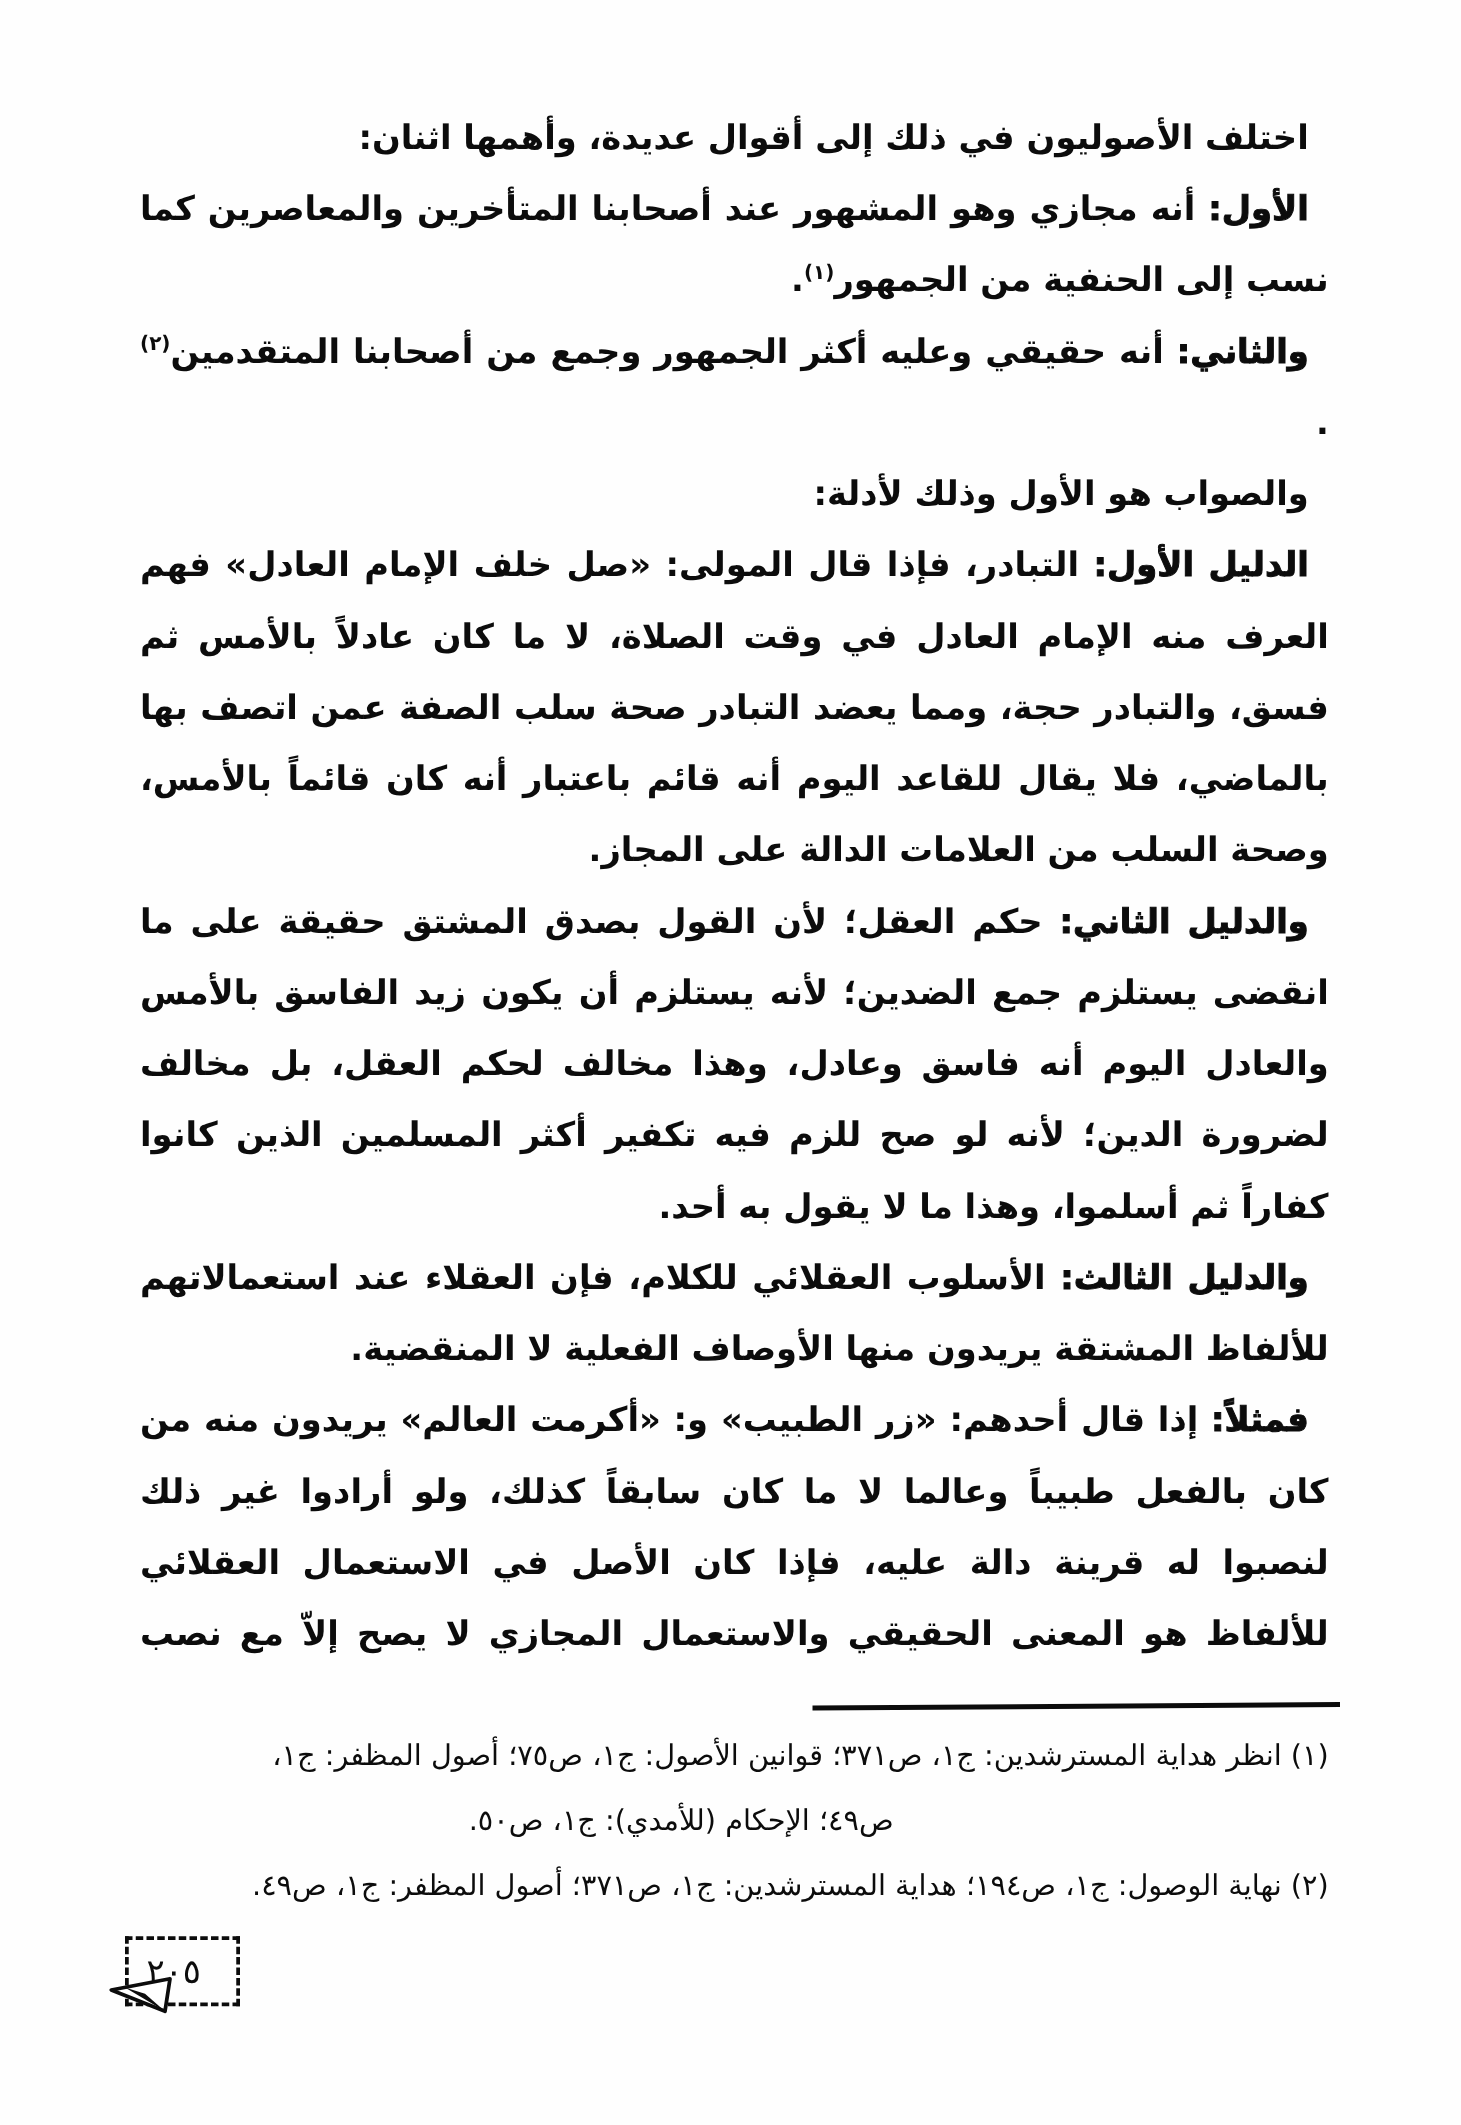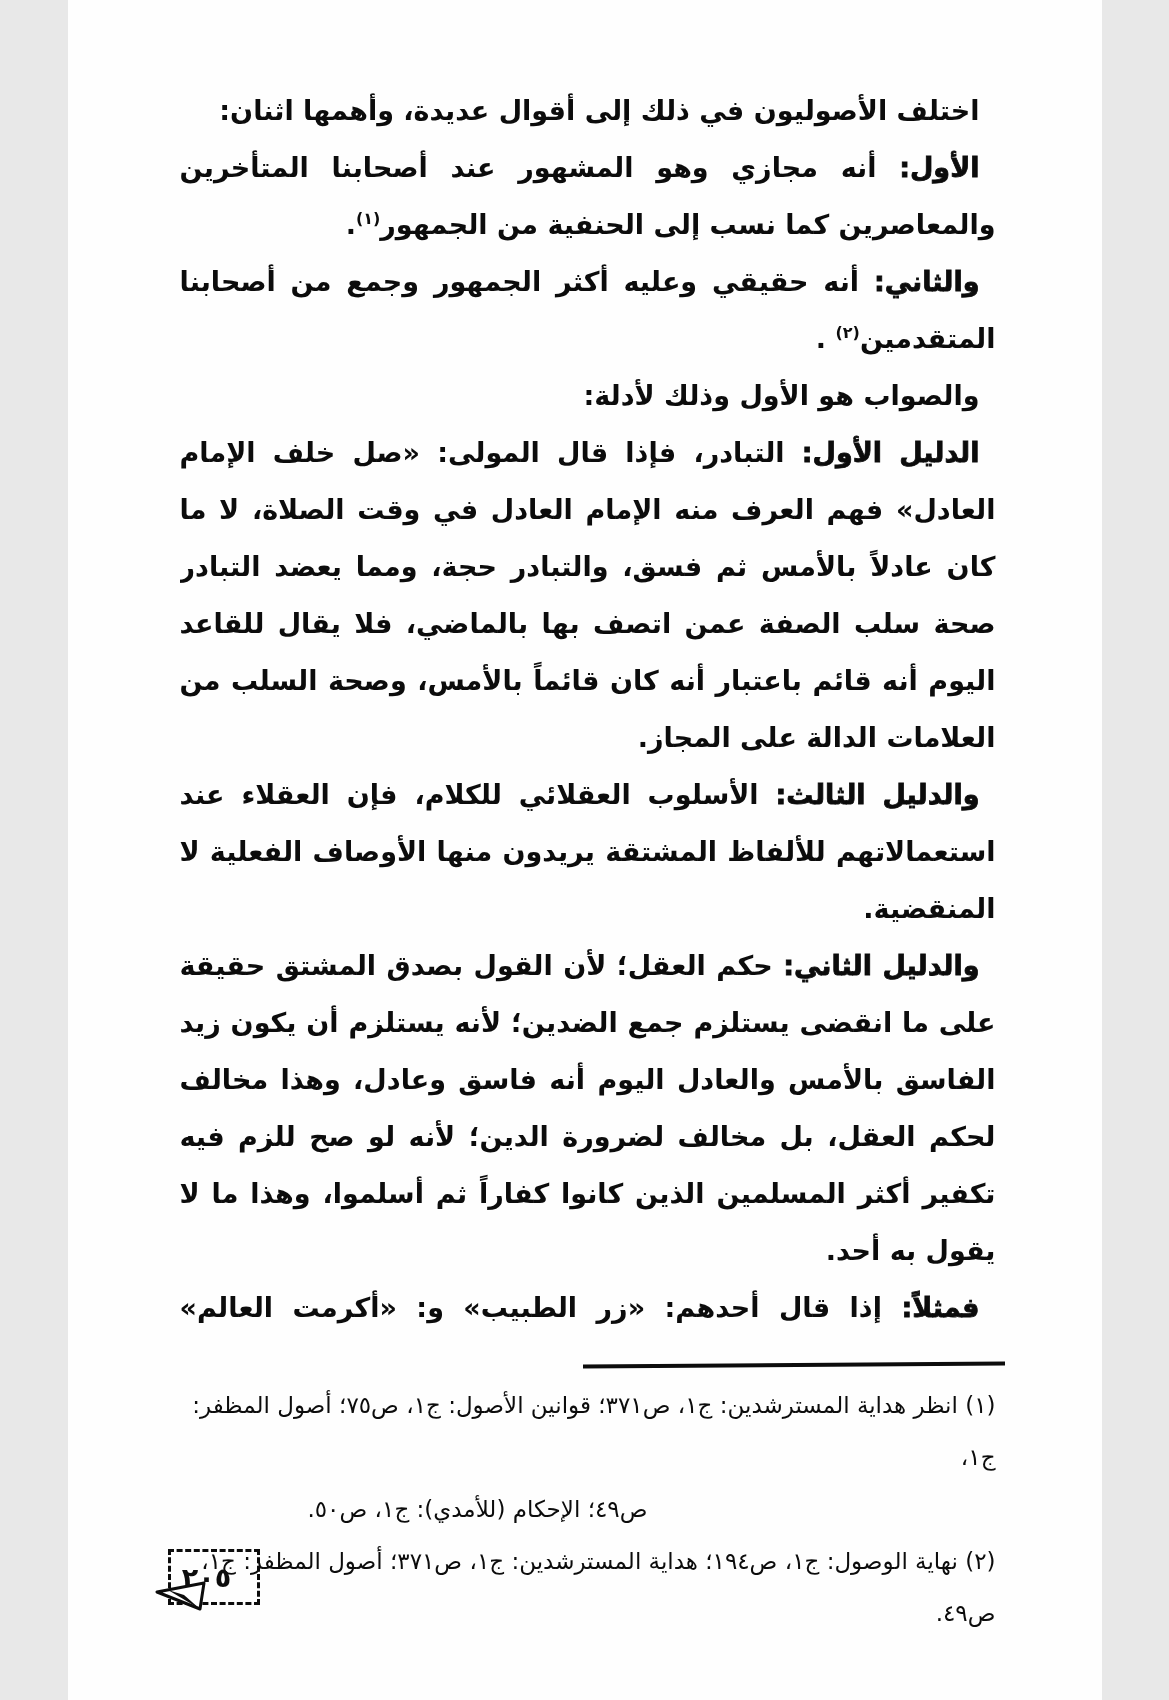--- a/index.html
+++ b/index.html
@@ -1,18 +1,18 @@
 <!DOCTYPE html>
 <html lang="ar" dir="rtl" style="--ink: #0c0c0c; --paper: #fefefe;"><head>
 <meta charset="utf-8">
 <style>
   html, body { margin: 0; padding: 0; background: #e8e8e8; }
   .page {
     position: relative;
-    width: 1034px;
+    width: 1169px;
     height: 1700px;
     margin: 0 auto;
     background: var(--paper, #ffffff);
     color: var(--ink, #0c0c0c);
     font-family: "DejaVu Sans", sans-serif;
     direction: rtl;
     overflow: hidden;
   }
   .body-text {
     position: absolute;
@@ -70,21 +70,21 @@
     width: 92px;
     height: 56px;
     border: 3px dashed var(--ink, #0c0c0c);
     box-sizing: border-box;
     display: flex;
     align-items: center;
     justify-content: center;
   }
   .pagenum {
     font-size: 27px;
-    font-weight: 700;
+    font-weight: 400;
     letter-spacing: 4px;
     padding-right: 14px;
   }
   .page-curl {
     position: absolute;
     left: -17px;
     bottom: -11px;
     width: 54px;
     height: 38px;
   }
@@ -93,22 +93,22 @@
 <body>
 
 <div class="page">
 
   <main class="body-text">
       <p class="para"><span class="seg-normal">اختلف الأصوليون في ذلك إلى أقوال عديدة، وأهمها اثنان:</span></p>
       <p class="para"><span class="seg-bold">الأول:</span><span class="seg-normal"> أنه مجازي وهو المشهور عند أصحابنا المتأخرين والمعاصرين كما نسب إلى الحنفية من الجمهور</span><span class="seg-sup">(١)</span><span class="seg-normal">.</span></p>
       <p class="para"><span class="seg-bold">والثاني:</span><span class="seg-normal"> أنه حقيقي وعليه أكثر الجمهور وجمع من أصحابنا المتقدمين</span><span class="seg-sup">(٢)</span><span class="seg-normal"> .</span></p>
       <p class="para"><span class="seg-normal">والصواب هو الأول وذلك لأدلة:</span></p>
       <p class="para"><span class="seg-bold">الدليل الأول:</span><span class="seg-normal"> التبادر، فإذا قال المولى: «صل خلف الإمام العادل» فهم العرف منه الإمام العادل في وقت الصلاة، لا ما كان عادلاً بالأمس ثم فسق، والتبادر حجة، ومما يعضد التبادر صحة سلب الصفة عمن اتصف بها بالماضي، فلا يقال للقاعد اليوم أنه قائم باعتبار أنه كان قائماً بالأمس، وصحة السلب من العلامات الدالة على المجاز.</span></p>
+      <p class="para"><span class="seg-bold">والدليل الثاني:</span><span class="seg-normal"> حكم العقل؛ لأن القول بصدق المشتق حقيقة على ما انقضى يستلزم جمع الضدين؛ لأنه يستلزم أن يكون زيد الفاسق بالأمس والعادل اليوم أنه فاسق وعادل، وهذا مخالف لحكم العقل، بل مخالف لضرورة الدين؛ لأنه لو صح للزم فيه تكفير أكثر المسلمين الذين كانوا كفاراً ثم أسلموا، وهذا ما لا يقول به أحد.</span></p>
       <p class="para"><span class="seg-bold">والدليل الثالث:</span><span class="seg-normal"> الأسلوب العقلائي للكلام، فإن العقلاء عند استعمالاتهم للألفاظ المشتقة يريدون منها الأوصاف الفعلية لا المنقضية.</span></p>
-      <p class="para"><span class="seg-bold">والدليل الثاني:</span><span class="seg-normal"> حكم العقل؛ لأن القول بصدق المشتق حقيقة على ما انقضى يستلزم جمع الضدين؛ لأنه يستلزم أن يكون زيد الفاسق بالأمس والعادل اليوم أنه فاسق وعادل، وهذا مخالف لحكم العقل، بل مخالف لضرورة الدين؛ لأنه لو صح للزم فيه تكفير أكثر المسلمين الذين كانوا كفاراً ثم أسلموا، وهذا ما لا يقول به أحد.</span></p>
       <p class="para"><span class="seg-bold">فمثلاً:</span><span class="seg-normal"> إذا قال أحدهم: «زر الطبيب» و: «أكرمت العالم» يريدون منه من كان بالفعل طبيباً وعالما لا ما كان سابقاً كذلك، ولو أرادوا غير ذلك لنصبوا له قرينة دالة عليه، فإذا كان الأصل في الاستعمال العقلائي للألفاظ هو المعنى الحقيقي والاستعمال المجازي لا يصح إلاّ مع نصب القرينة كان الاستعمال الشرعي كذلك؛ لاتحاد الطريقة العقلائية والشرعية في الكلام، وعليه فكل دليل شرعي لا يتضمن</span></p>
     </main>
 
   <div class="footnote-rule"></div>
 
   <section class="footnotes">
       <div class="fn-line">(١) انظر هداية المسترشدين: ج١، ص٣٧١؛ قوانين الأصول: ج١، ص٧٥؛ أصول المظفر: ج١،</div>
       <div class="fn-line fn-indent">ص٤٩؛ الإحكام (للأمدي): ج١، ص٥٠.</div>
       <div class="fn-line">(٢) نهاية الوصول: ج١، ص١٩٤؛ هداية المسترشدين: ج١، ص٣٧١؛ أصول المظفر: ج١، ص٤٩.</div>
     </section>

